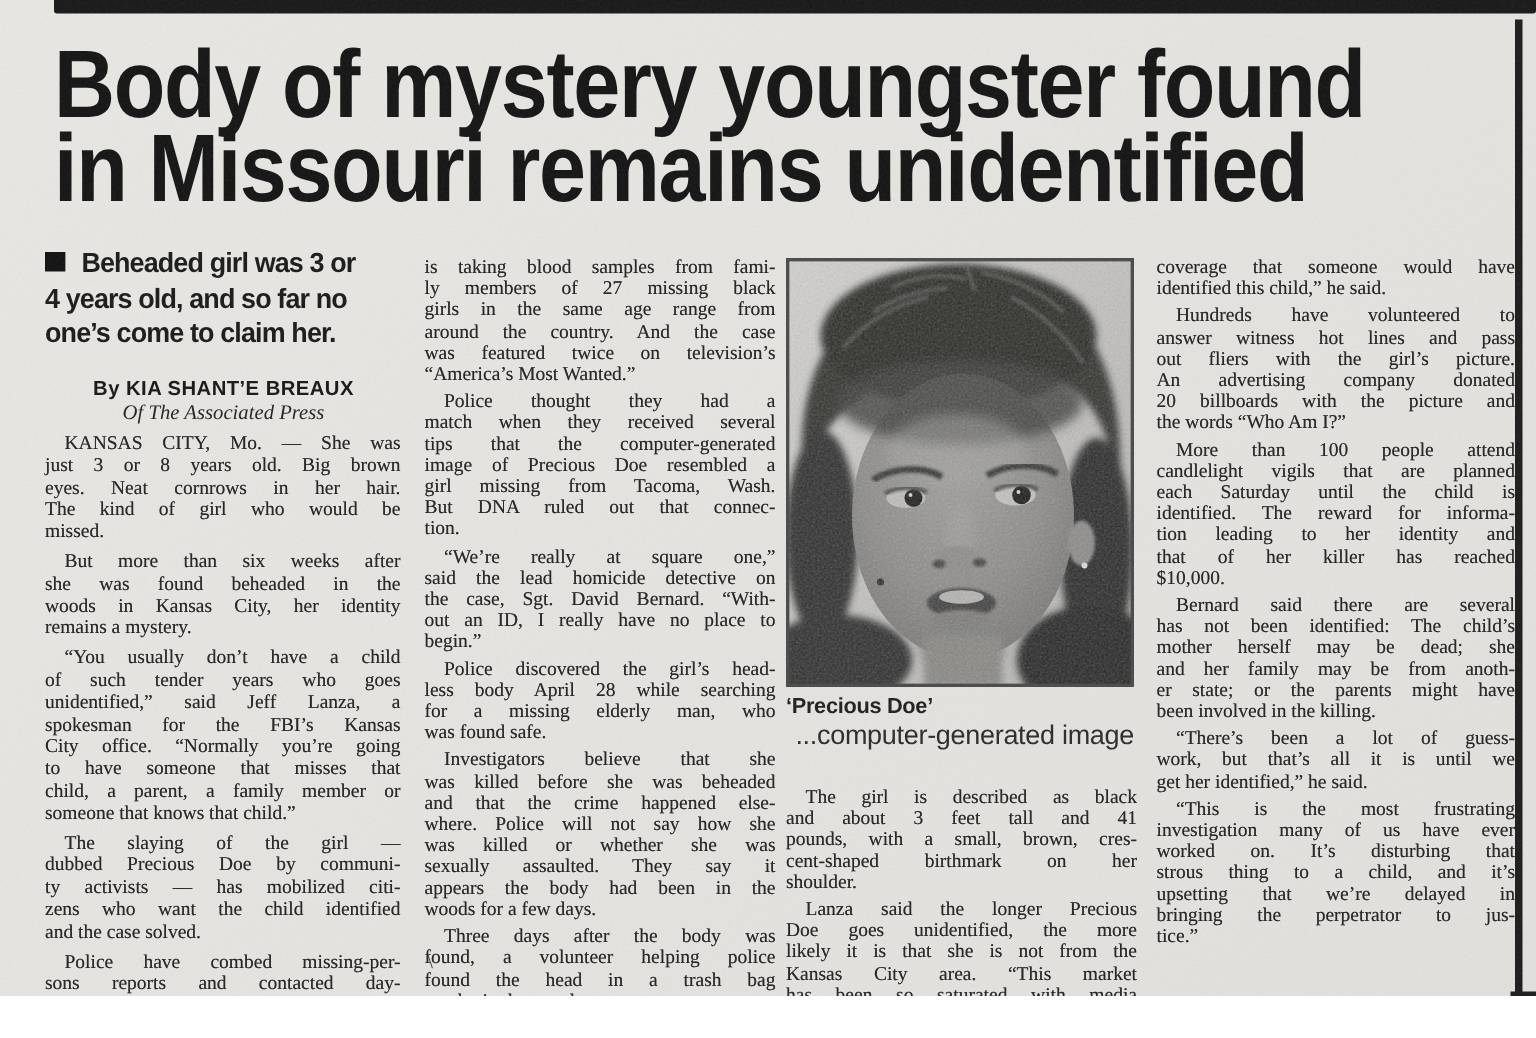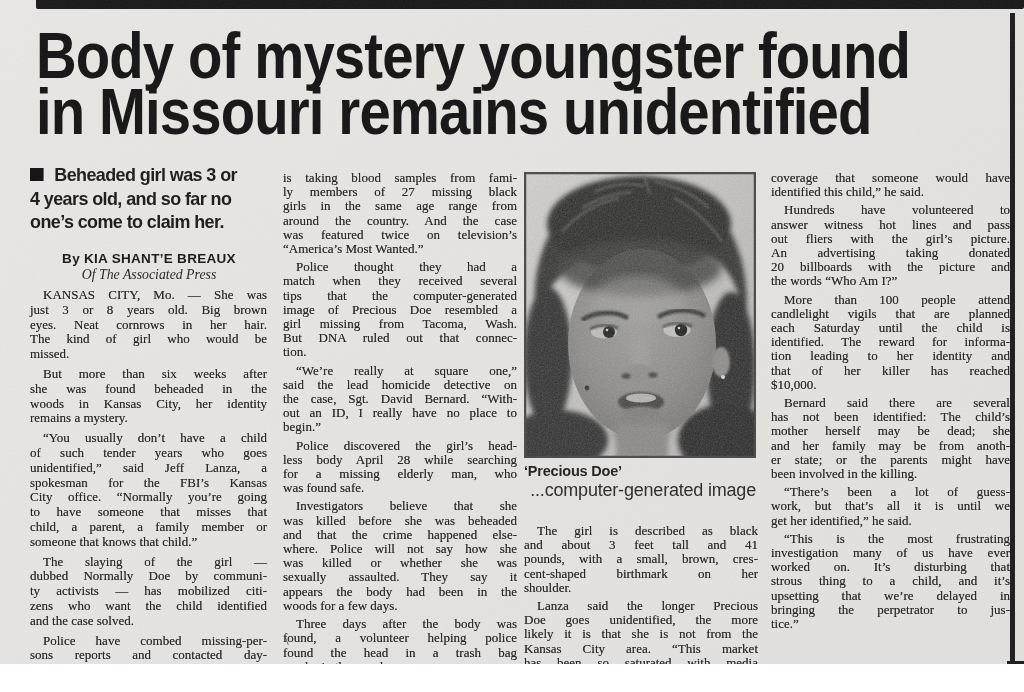--- a/index.html
+++ b/index.html
@@ -99,21 +99,21 @@
         <div class="ln j">of such tender years who goes</div>
         <div class="ln j">unidentified,” said Jeff Lanza, a</div>
         <div class="ln j">spokesman for the FBI’s Kansas</div>
         <div class="ln j">City office. “Normally you’re going</div>
         <div class="ln j">to have someone that misses that</div>
         <div class="ln j">child, a parent, a family member or</div>
         <div class="ln">someone that knows that child.”</div>
       </div>
       <div class="para">
         <div class="ln j ind">The slaying of the girl —</div>
-        <div class="ln j">dubbed Normally Doe by communi-</div>
+        <div class="ln j">dubbed Precious Doe by communi-</div>
         <div class="ln j">ty activists — has mobilized citi-</div>
         <div class="ln j">zens who want the child identified</div>
         <div class="ln">and the case solved.</div>
       </div>
       <div class="para">
         <div class="ln j ind">Police have combed missing-per-</div>
         <div class="ln j">sons reports and contacted day-</div>
         <div class="ln j">care company and schools. The FBI</div>
       </div>
     </div>
@@ -183,21 +183,21 @@
     </div>
   <div id="col4" class="col">
       <div class="para">
         <div class="ln j">coverage that someone would have</div>
         <div class="ln">identified this child,” he said.</div>
       </div>
       <div class="para">
         <div class="ln j ind">Hundreds have volunteered to</div>
         <div class="ln j">answer witness hot lines and pass</div>
         <div class="ln j">out fliers with the girl’s picture.</div>
-        <div class="ln j">An advertising taking donated</div>
+        <div class="ln j">An advertising company donated</div>
         <div class="ln j">20 billboards with the picture and</div>
         <div class="ln">the words “Who Am I?”</div>
       </div>
       <div class="para">
         <div class="ln j ind">More than 100 people attend</div>
         <div class="ln j">candlelight vigils that are planned</div>
         <div class="ln j">each Saturday until the child is</div>
         <div class="ln j">identified. The reward for informa-</div>
         <div class="ln j">tion leading to her identity and</div>
         <div class="ln j">that of her killer has reached</div>

